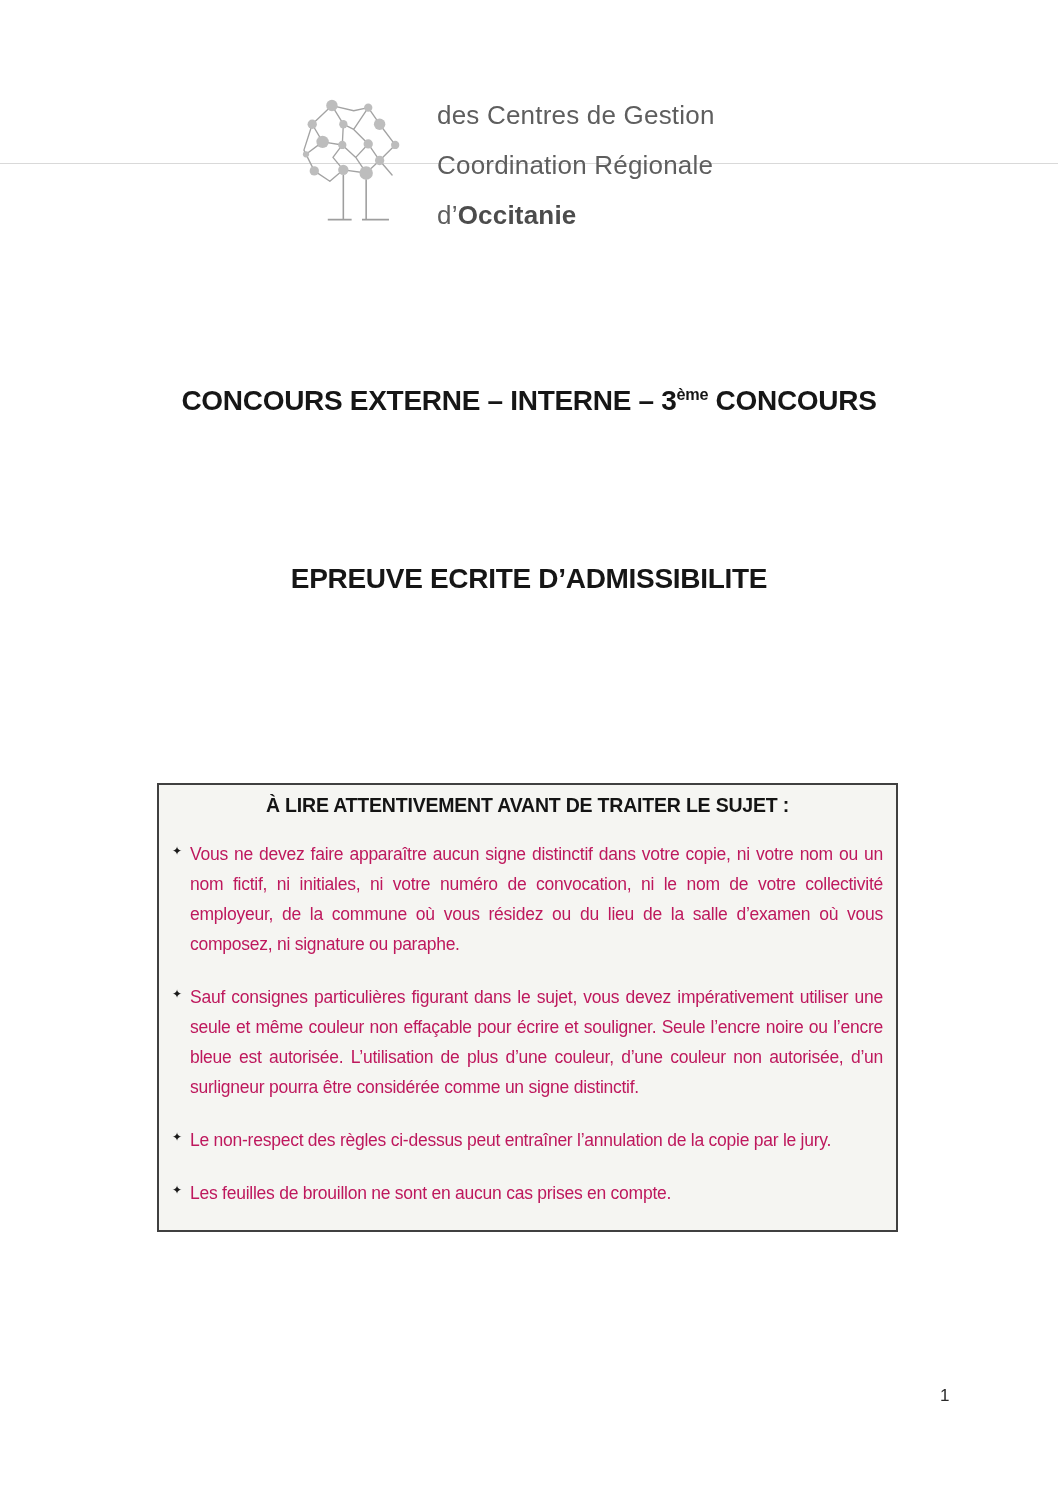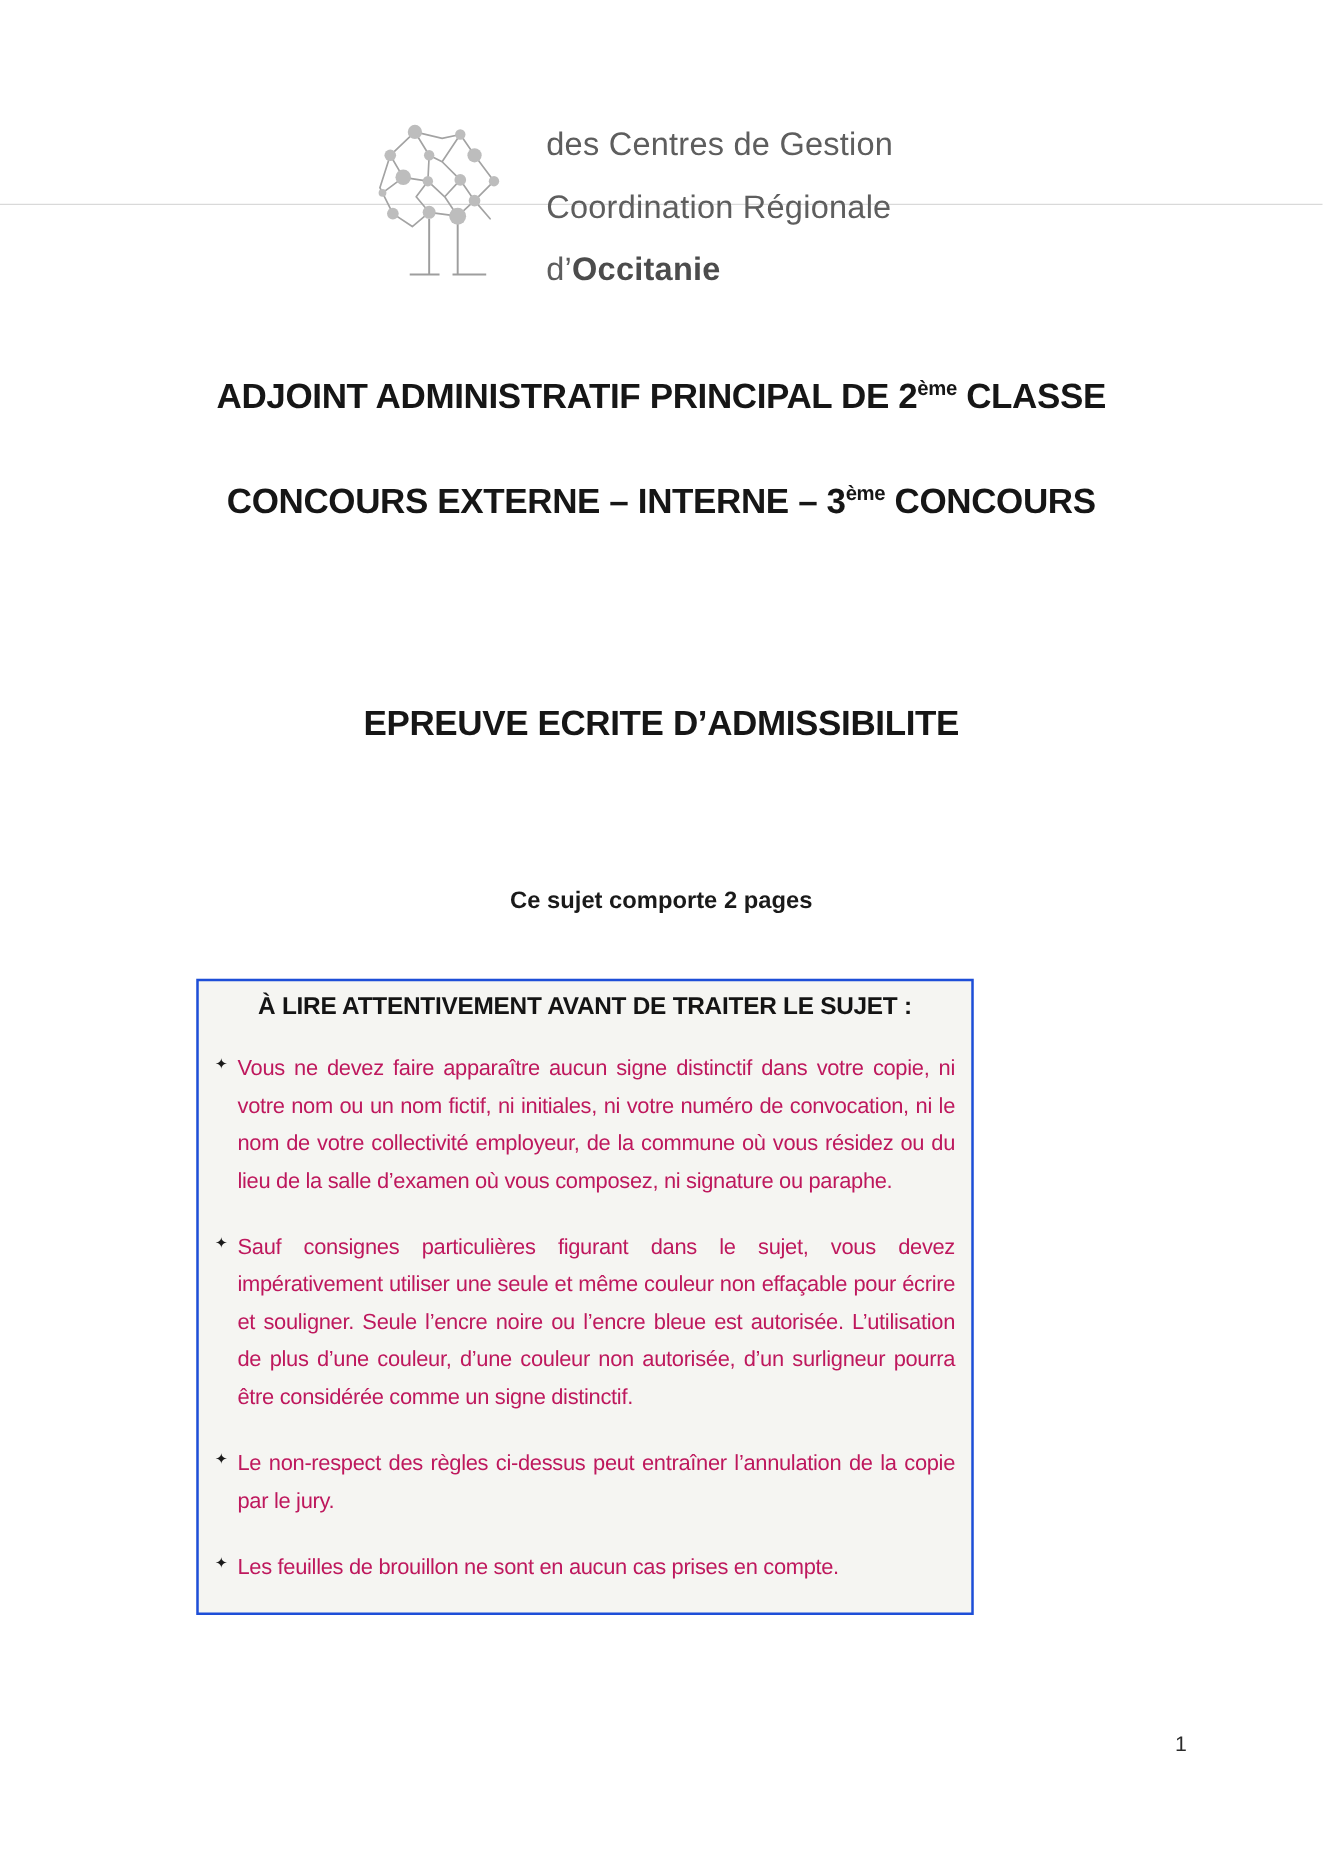--- a/index.html
+++ b/index.html
@@ -44,22 +44,22 @@
     font-size: 19.5px; line-height: 33px; color: #242424;
     text-align: justify; letter-spacing: -0.1px;
   }
   .pages-note {
     position: absolute; left: 0; top: 710px; width: 1058px;
     text-align: center; font-size: 19px; font-weight: 700; color: #1a1a1a;
   }
 
   
   .notice-box {
-    position: absolute; left: 157px; top: 783px; width: 622px; min-height: 391px;
-    border: 2px solid #1d4ed8;
+    position: absolute; left: 157px; top: 783px; width: 741px; min-height: 391px;
+    border: 2px solid #404040;
     background: #f5f5f2;
     padding: 9px 13px 14px 13px;
   }
   .notice-title {
     text-align: center; font-weight: 700; font-size: 19.5px; color: #141414;
     letter-spacing: -0.2px;
   }
   .notice-list { margin-top: 22px; }
   .notice-item { display: flex; margin-bottom: 23px; }
   .notice-item:last-child { margin-bottom: 8px; }
@@ -114,28 +114,26 @@
       </g>
     </svg>
   </div>
 
   <div class="org-text">
     <div>des Centres de Gestion</div>
     <div>Coordination Régionale</div>
     <div><span>d’</span><span class="bold-part">Occitanie</span></div>
   </div>
 
-  <div class="h-center title-main"><span>ADJOINT ADMINISTRATIF PRINCIPAL DE 2</span><sup class="sup">ème</sup><span> CLASSE</span></div>
 
   <div class="h-center title-concours"><span>CONCOURS EXTERNE – INTERNE – 3</span><sup class="sup">ème</sup><span> CONCOURS</span></div>
 
 
   <div class="h-center exam-type">EPREUVE ECRITE D’ADMISSIBILITE</div>
 
-  <div class="pages-note">Ce sujet comporte 2 pages</div>
 
   <div class="notice-box">
     <div class="notice-title">À LIRE ATTENTIVEMENT AVANT DE TRAITER LE SUJET :</div>
     <div class="notice-list">
       <div class="notice-item">
         <span class="bullet">✦</span>
         <span class="notice-text">Vous ne devez faire apparaître aucun signe distinctif dans votre copie, ni votre nom ou un nom fictif, ni initiales, ni votre numéro de convocation, ni le nom de votre collectivité employeur, de la commune où vous résidez ou du lieu de la salle d’examen où vous composez, ni signature ou paraphe.</span>
       </div>
       <div class="notice-item">
         <span class="bullet">✦</span>

